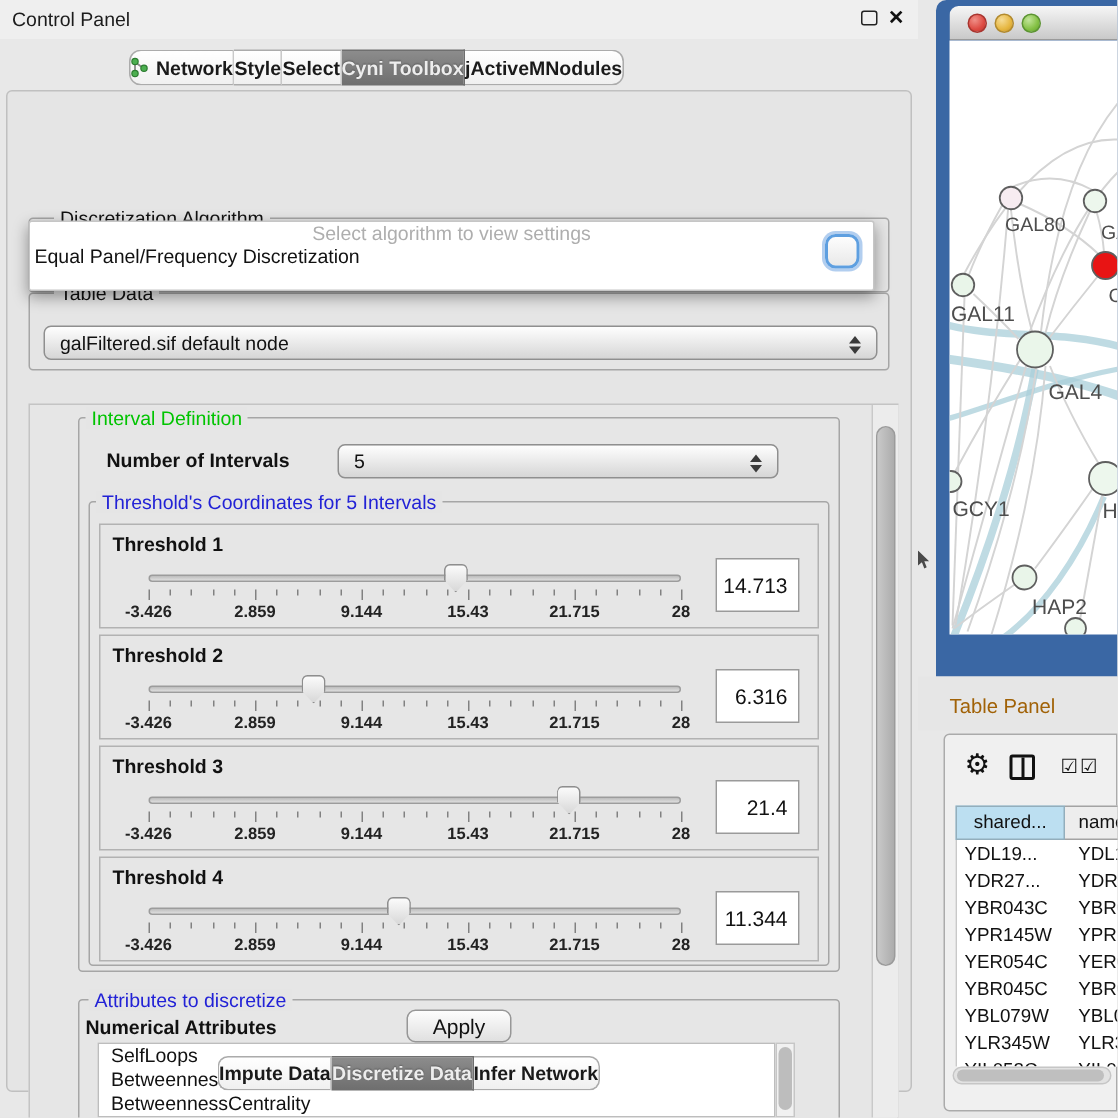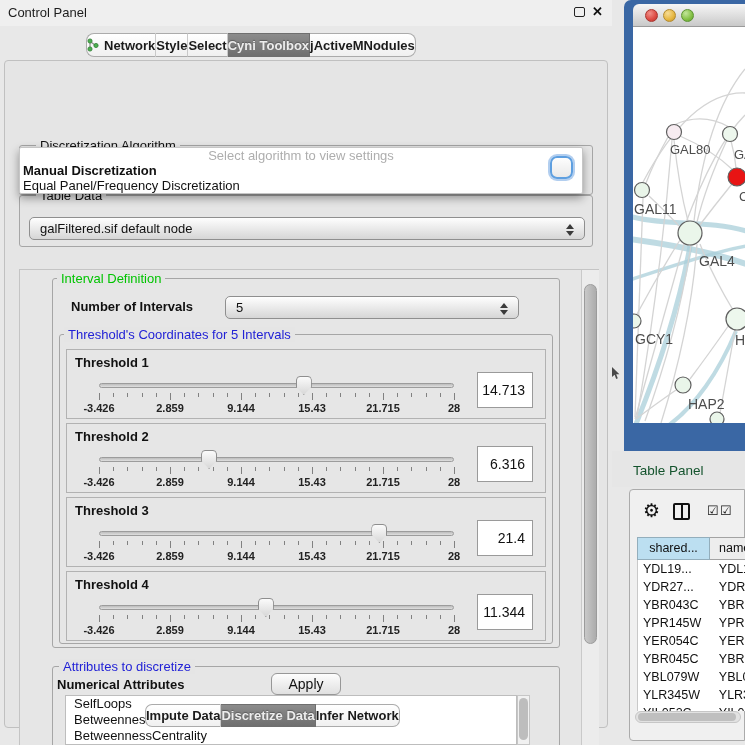--- a/index.html
+++ b/index.html
@@ -128,21 +128,21 @@
   .tl.yellow { left:30px; background:radial-gradient(circle at 35% 30%,#F6DC96,#E6B63F 60%,#BE8F2E); border:1px solid #B28A2E; }
   .tl.green  { left:48px; background:radial-gradient(circle at 35% 30%,#C2E59A,#83C043 60%,#5F9C34); border:1px solid #5C9432; }
   .net-canvas { position:absolute; left:9px; top:27px; width:112px; height:396px; background:#FFFFFF; overflow:hidden; }
   .net-canvas svg { display:block; }
 
   
   #mouse-cursor { position:absolute; left:612px; top:367px; }
 
   
   #table-panel-bar { position:absolute; left:612px; top:451px; width:133px; height:36px; background:#E6E6E6; }
-  #table-panel-bar span { position:absolute; left:21px; top:12px; font-size:13.5px; color:#14532d; }
+  #table-panel-bar span { position:absolute; left:21px; top:12px; font-size:13.5px; color:#a16207; }
   #table-window { position:absolute; left:629px; top:489px; width:116px; height:252px;
                   background:#F0F0F0; border:1px solid #ABABAB; border-radius:4px 0 0 4px; }
   .t-toolbar { position:absolute; left:0; top:0; width:116px; height:44px; }
   .gear-ico  { position:absolute; left:13px; top:11px; font-size:19px; color:#111; line-height:19px; }
   .cols-ico  { position:absolute; left:43px; top:13px; width:17px; height:17px;
                border:2px solid #111; border-radius:2px; }
   .cols-ico:before { content:""; position:absolute; left:5.5px; top:0; width:2px; height:13px; background:#111; }
   .chk-ico   { position:absolute; top:14px; font-size:13px; color:#111; line-height:13px; }
   .chk-ico.c1 { left:77px; } .chk-ico.c2 { left:90px; }
   .t-table { position:absolute; left:7px; top:47px; width:109px; }
@@ -201,21 +201,20 @@
       </div>
 
     <div class="cp-content">
 
       <div class="group" id="algo-group">
         <span class="gtitle" id="algo-title">Discretization Algorithm</span>
       </div>
 
       <div id="algo-popup">
         <div class="popup-row placeholder">Select algorithm to view settings</div>
-        <div class="popup-row bold">Manual Discretization</div>
         <div class="popup-row">Equal Panel/Frequency Discretization</div>
       </div>
       <div id="combo-focus-fragment"></div>
 
       <div class="group" id="tdata-group">
         <span class="gtitle" id="tdata-title">Table Data</span>
       </div>
       <div class="combo" id="tdata-combo">
         <span>galFiltered.sif default node</span>
         <span class="stepper"></span>

